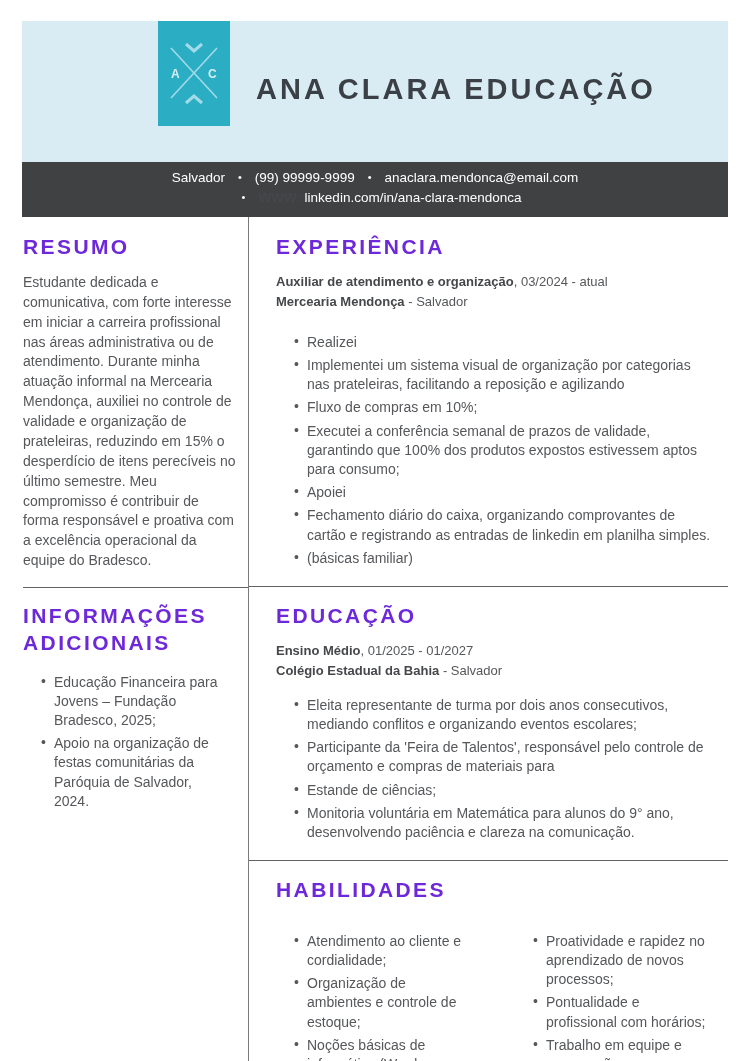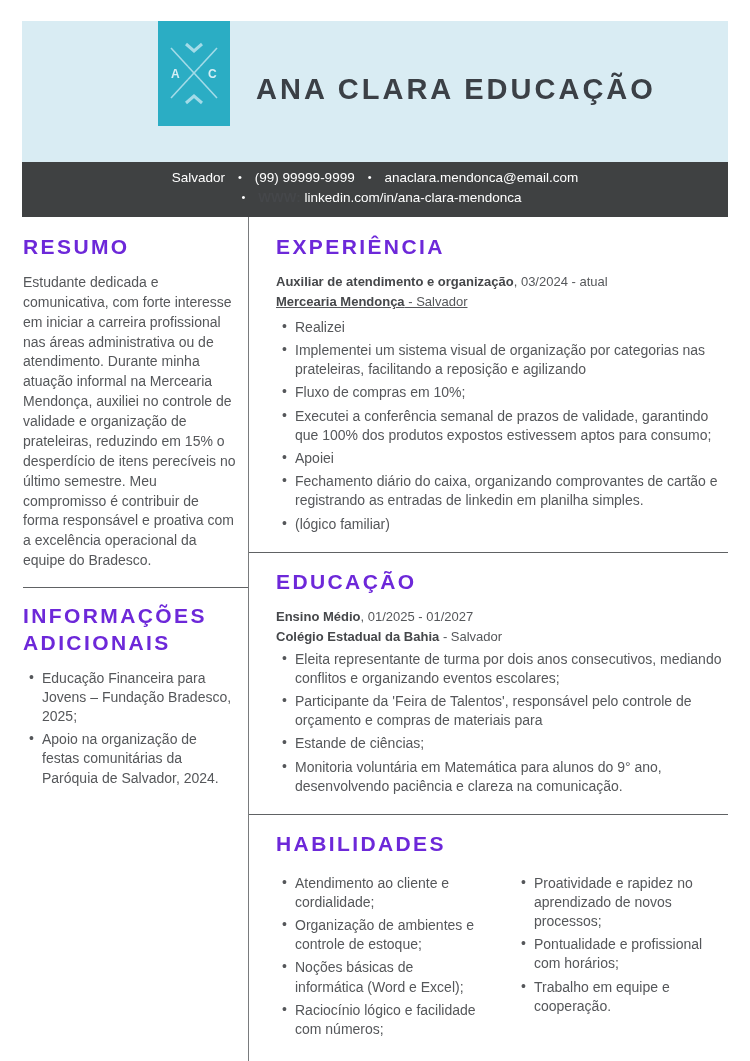--- a/index.html
+++ b/index.html
@@ -66,35 +66,35 @@
   h2.section {
     margin: 0 0 12px;
     font-size: 21px;
     line-height: 1.28;
     font-weight: bold;
     letter-spacing: 2.4px;
     color: #6d28d9;
   }
   .body-text { margin: 0; font-size: 14px; line-height: 1.42; }
 
-  ul.bullets { list-style: none; margin: 4px; padding: 0; font-size: 14px; }
+  ul.bullets { list-style: none; margin: 16px; padding: 0; font-size: 14px; }
   ul.bullets li {
     position: relative;
     padding-left: 15px;
     margin-bottom: 4px;
     line-height: 1.37;
   }
   ul.bullets li::before { content: "•"; position: absolute; left: 2px; top: -1px; color: #55575a; }
 
   hr.sep { border: none; border-top: 1px solid #606264; }
   .sep-left  { margin: 16px -10px 15px 0; }
   .sep-right { margin: 18px 0 16px -27px; }
 
   .entry-line { margin: 0 0 3px; font-size: 13px; line-height: 1.35; }
-  .entry-head { margin-bottom: 7px; text-decoration: underline; }
+  .entry-head { margin-bottom: 22px; }
   .b { font-weight: bold; color: #45474a; }
 
   .skills-row { display: flex; gap: 26px; }
   .skills-row ul { flex: 1; }
 </style>
 </head>
 <body>
 
 <div class="page">
 
@@ -150,21 +150,21 @@
         <h2 class="section">EXPERIÊNCIA</h2>
         <p class="entry-line"><span class="b">Auxiliar de atendimento e organização</span><span>, 03/2024 - atual</span></p>
         <p class="entry-line entry-head"><span class="b">Mercearia Mendonça</span><span> - Salvador</span></p>
         <ul class="bullets">
             <li>Realizei</li>
             <li>Implementei um sistema visual de organização por categorias nas prateleiras, facilitando a reposição e agilizando</li>
             <li>Fluxo de compras em 10%;</li>
             <li>Executei a conferência semanal de prazos de validade, garantindo que 100% dos produtos expostos estivessem aptos para consumo;</li>
             <li>Apoiei</li>
             <li>Fechamento diário do caixa, organizando comprovantes de cartão e registrando as entradas de linkedin em planilha simples.</li>
-            <li>(lógico familiar)</li>
+            <li>(básicas familiar)</li>
           </ul>
       </section>
 
       <hr class="sep sep-right">
 
       <section>
         <h2 class="section">EDUCAÇÃO</h2>
         <p class="entry-line"><span class="b">Ensino Médio</span><span>, 01/2025 - 01/2027</span></p>
         <p class="entry-line"><span class="b">Colégio Estadual da Bahia</span><span> - Salvador</span></p>
         <ul class="bullets">

